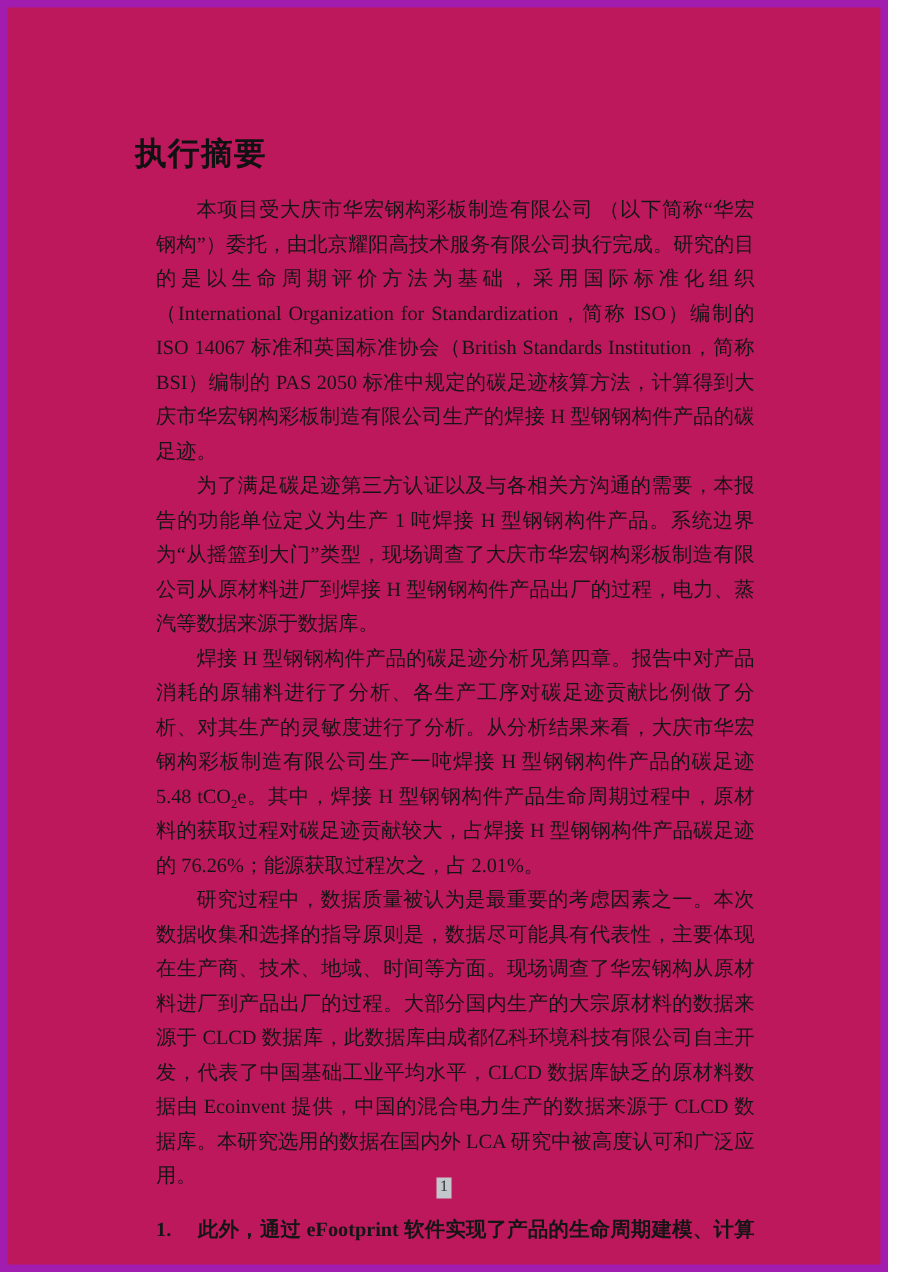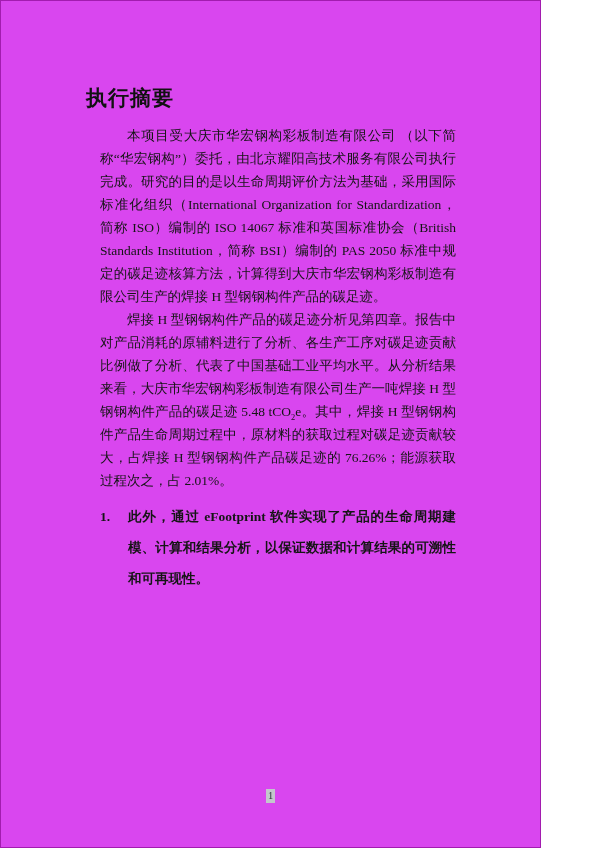--- a/index.html
+++ b/index.html
@@ -2,24 +2,24 @@
 <html><head>
 <meta charset="utf-8">
 <style>
   html, body {
     margin: 0;
     padding: 0;
     background: #ffffff;
   }
   .page {
     position: relative;
-    width: 541px;
+    width: 592px;
     height: 848px;
-    background: #d946ef;
-    border: 1px solid #a21caf;
+    background: #be185d;
+    border: 5px solid #a21caf;
     box-sizing: border-box;
     overflow: hidden;
     font-family: "Liberation Serif", "DejaVu Serif", serif;
     color: #151515;
   }
   .content {
     position: absolute;
     left: 85px;
     right: 84px;
     top: 0;
@@ -87,23 +87,25 @@
 <body>
 
 <div class="page">
   <div class="content">
 
     <h1 class="heading">执行摘要</h1>
 
     <div class="body-text">
       <p class="para">本项目受大庆市华宏钢构彩板制造有限公司 （以下简称“华宏钢构”）委托，由北京耀阳高技术服务有限公司执行完成。研究的目的是以生命周期评价方法为基础，采用国际标准化组织（International Organization for Standardization，简称 ISO）编制的 ISO 14067 标准和英国标准协会（British Standards Institution，简称 BSI）编制的 PAS 2050 标准中规定的碳足迹核算方法，计算得到大庆市华宏钢构彩板制造有限公司生产的焊接 H 型钢钢构件产品的碳足迹。</p>
 
+      <p class="para">为了满足碳足迹第三方认证以及与各相关方沟通的需要，本报告的功能单位定义为生产 1 吨焊接 H 型钢钢构件产品。系统边界为“从摇篮到大门”类型，现场调查了大庆市华宏钢构彩板制造有限公司从原材料进厂到焊接 H 型钢钢构件产品出厂的过程，电力、蒸汽等数据来源于数据库。</p>
 
-      <p class="para"><span>焊接 H 型钢钢构件产品的碳足迹分析见第四章。报告中对产品消耗的原辅料进行了分析、各生产工序对碳足迹贡献比例做了分析、代表了中国基础工业平均水平。从分析结果来看，大庆市华宏钢构彩板制造有限公司生产一吨焊接 H 型钢钢构件产品的碳足迹 </span><span class="bold-run"><span>5.48 tCO</span><sub>2</sub><span>e</span></span><span>。其中，焊接 H 型钢钢构件产品生命周期过程中，原材料的获取过程对碳足迹贡献较大，占焊接 H 型钢钢构件产品碳足迹的 76.26%；能源获取过程次之，占 2.01%。</span></p>
+      <p class="para"><span>焊接 H 型钢钢构件产品的碳足迹分析见第四章。报告中对产品消耗的原辅料进行了分析、各生产工序对碳足迹贡献比例做了分析、对其生产的灵敏度进行了分析。从分析结果来看，大庆市华宏钢构彩板制造有限公司生产一吨焊接 H 型钢钢构件产品的碳足迹 </span><span class="bold-run"><span>5.48 tCO</span><sub>2</sub><span>e</span></span><span>。其中，焊接 H 型钢钢构件产品生命周期过程中，原材料的获取过程对碳足迹贡献较大，占焊接 H 型钢钢构件产品碳足迹的 76.26%；能源获取过程次之，占 2.01%。</span></p>
 
+      <p class="para">研究过程中，数据质量被认为是最重要的考虑因素之一。本次数据收集和选择的指导原则是，数据尽可能具有代表性，主要体现在生产商、技术、地域、时间等方面。现场调查了华宏钢构从原材料进厂到产品出厂的过程。大部分国内生产的大宗原材料的数据来源于 CLCD 数据库，此数据库由成都亿科环境科技有限公司自主开发，代表了中国基础工业平均水平，CLCD 数据库缺乏的原材料数据由 Ecoinvent 提供，中国的混合电力生产的数据来源于 CLCD 数据库。本研究选用的数据在国内外 LCA 研究中被高度认可和广泛应用。</p>
 
       <div class="list-item">
         <span class="list-marker">1.</span>
         <span class="list-text">此外，通过 eFootprint 软件实现了产品的生命周期建模、计算和结果分析，以保证数据和计算结果的可溯性和可再现性。</span>
       </div>
     </div>
 
   </div>
 
   <div class="footer">

